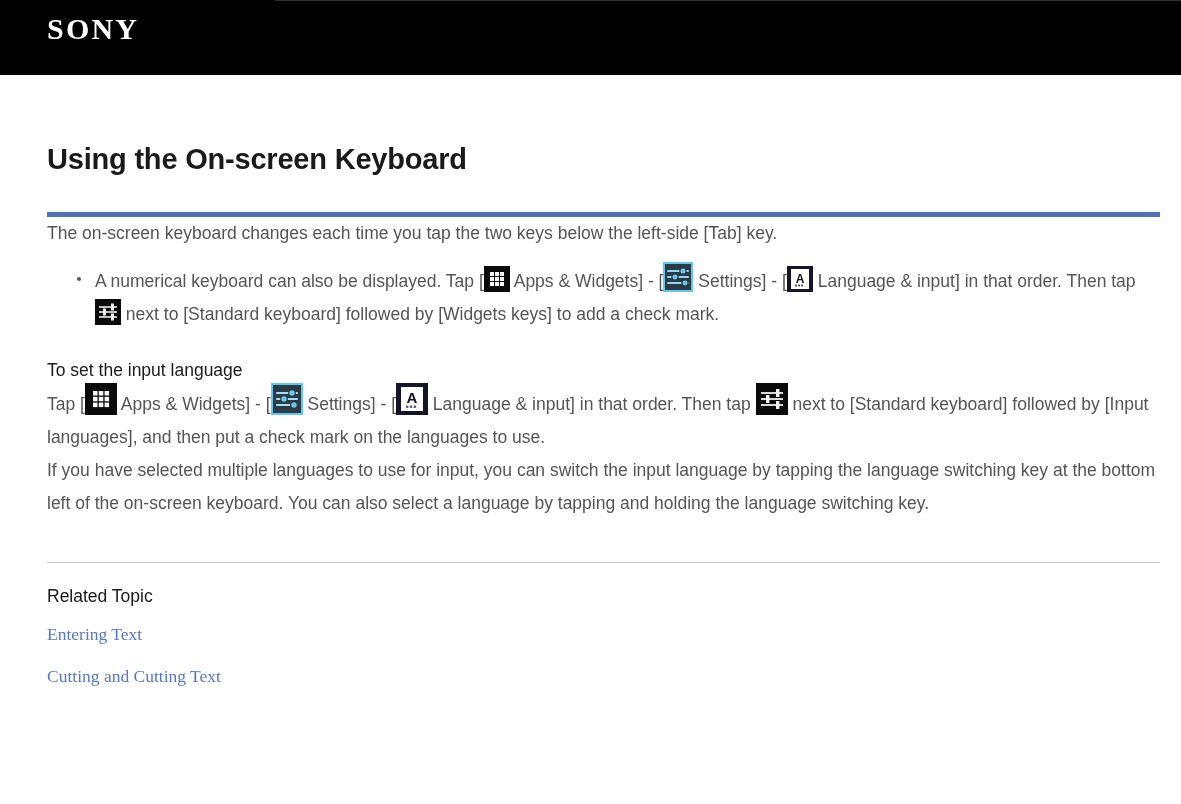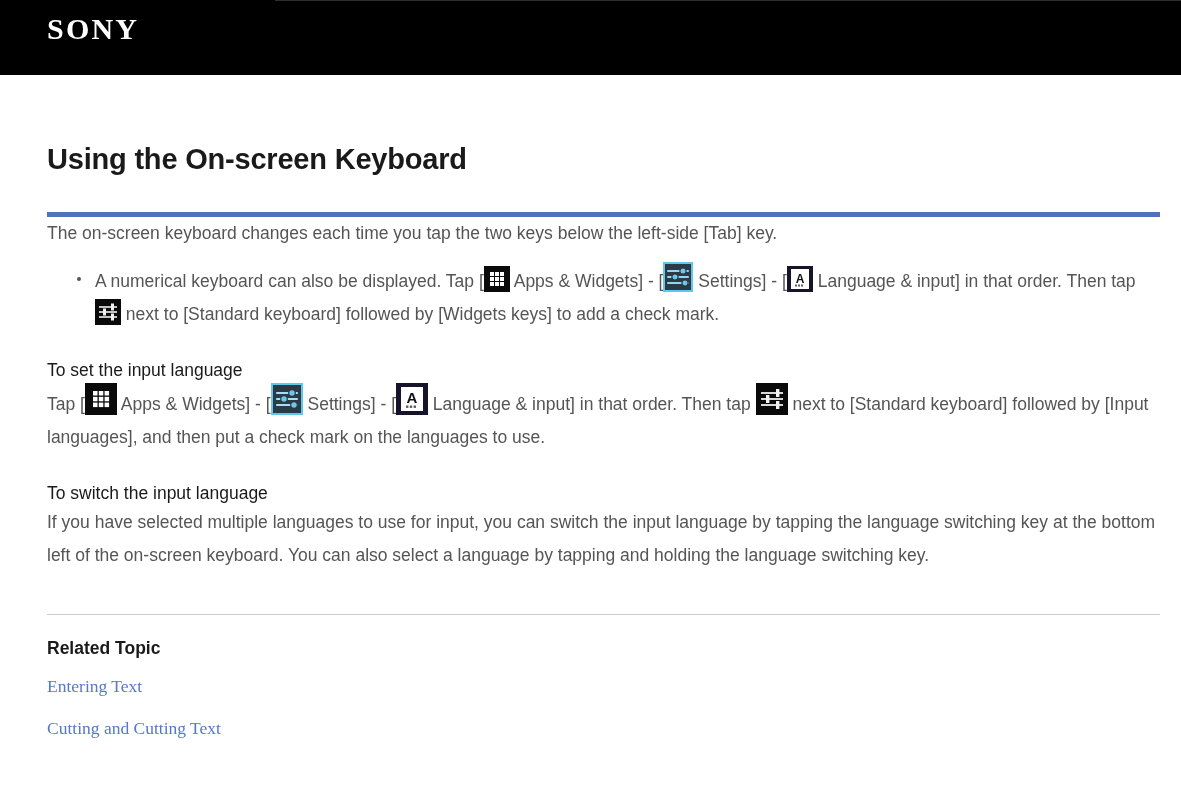--- a/index.html
+++ b/index.html
@@ -112,21 +112,21 @@
 
   hr.divider {
     border: 0;
     border-top: 1px solid #cccccc;
     margin: 42px 0 0 0;
     width: 1113px;
   }
 
   h2.related-heading {
     font-size: 17.5px;
-    font-weight: bold;
+    font-weight: normal;
     color: #1a1a1a;
     margin: 20px 0 0 0;
     line-height: 26px;
   }
 
   a.related-link {
     display: block;
     color: #5578c8;
     font-size: 17.5px;
     line-height: 33px;
@@ -282,21 +282,20 @@
         </g>
         <g fill="#f2f2f2">
           <rect x="20" y="6" width="3.4" height="8"></rect>
           <rect x="10" y="12" width="3.4" height="8"></rect>
           <rect x="20" y="18" width="3.4" height="8"></rect>
         </g>
       </svg>
     </span><span> next to [Standard keyboard] followed by [Input languages], and then put a check mark on the languages to use.</span>
   </p>
 
-  <h2 class="section-heading">To switch the input language</h2>
   <p class="body-text section-body">If you have selected multiple languages to use for input, you can switch the input language by tapping the language switching key at the bottom left of the on-screen keyboard. You can also select a language by tapping and holding the language switching key.</p>
 
   <hr class="divider">
 
   <h2 class="related-heading">Related Topic</h2>
   <a class="related-link" href="#">Entering Text</a>
   <a class="related-link" href="#">Cutting and Cutting Text</a>
 
 </div>
 

